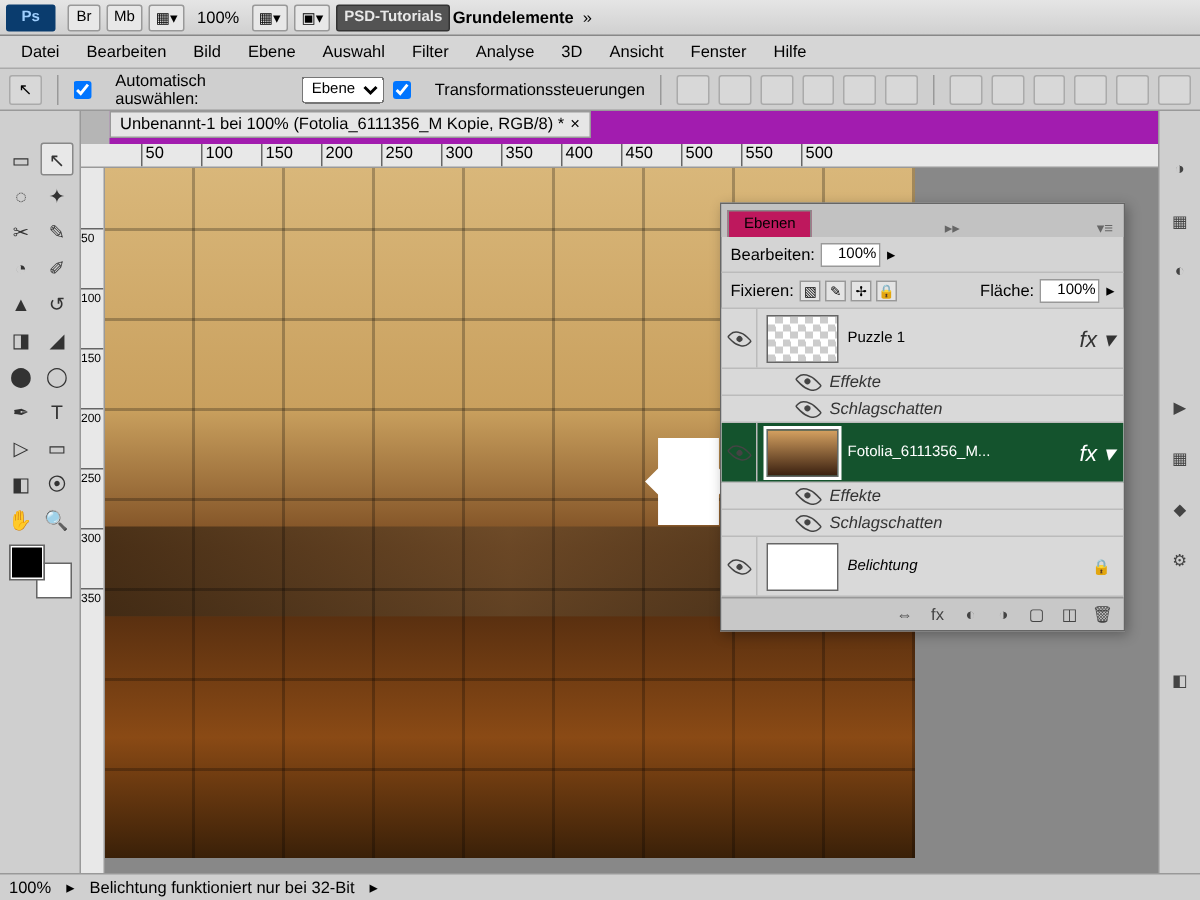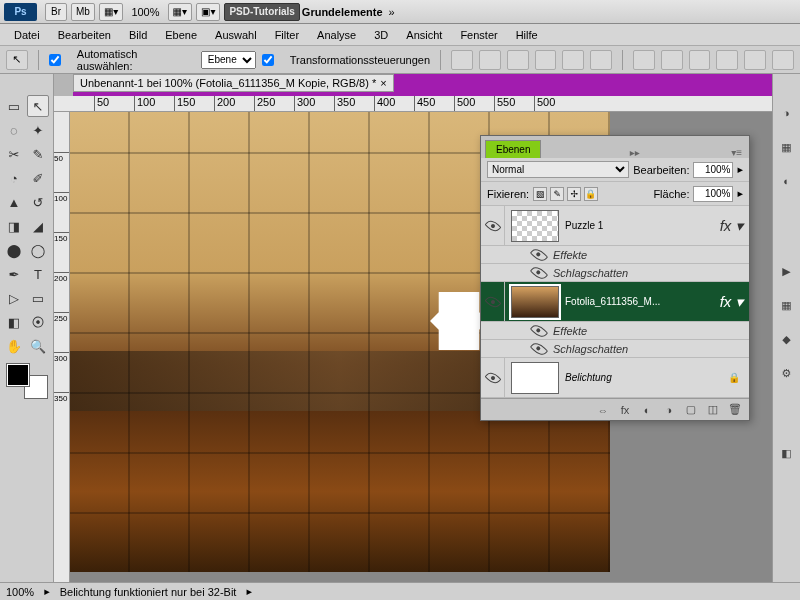--- a/index.html
+++ b/index.html
@@ -56,21 +56,21 @@
 .train { position: absolute; top: 52%; left: 0; right: 0; height: 60px; background: linear-gradient(to right, rgba(60,40,20,0.8), rgba(100,70,40,0.7), rgba(60,40,20,0.8)); }
 .ground { position: absolute; bottom: 0; left: 0; right: 0; height: 35%; background: linear-gradient(to bottom, #5a3010, #8a4a15, #3a2008); }
 
 
 .right-dock { width: 28px; background: #cfcfcf; border-left: 1px solid #999; display: flex; flex-direction: column; align-items: center; padding-top: 30px; gap: 16px; }
 .right-dock .dock-icon { width: 18px; height: 18px; display: flex; align-items: center; justify-content: center; color: #444; }
 
 
 .layers-panel { position: absolute; top: 135px; left: 480px; width: 270px; background: #d4d4d4; border: 1px solid #666; box-shadow: 2px 2px 8px rgba(0,0,0,0.3); }
 .panel-tabs { height: 22px; background: #c2c2c2; display: flex; align-items: flex-end; padding: 0 4px; }
-.panel-tabs .tab { background: #84cc16; padding: 3px 10px; border: 1px solid #888; border-bottom: none; font-size: 10px; }
+.panel-tabs .tab { background: #be185d; padding: 3px 10px; border: 1px solid #888; border-bottom: none; font-size: 10px; }
 .panel-tabs .corner { margin-left: auto; color: #666; font-size: 10px; cursor: pointer; padding: 0 3px; }
 .panel-row { height: 24px; display: flex; align-items: center; padding: 0 6px; gap: 4px; border-bottom: 1px solid #bbb; font-size: 10px; }
 .panel-row select { flex: 1; height: 17px; font-size: 10px; background: #e8e8e8; border: 1px solid #999; }
 .panel-row input[type=text] { width: 40px; height: 16px; font-size: 10px; text-align: right; border: 1px solid #999; padding: 0 2px; }
 .panel-row .lock-icons { display: flex; gap: 3px; }
 .panel-row .mini { width: 14px; height: 14px; border: 1px solid #999; background: #e4e4e4; font-size: 9px; display: flex; align-items: center; justify-content: center; }
 
 .layer-list { max-height: 280px; overflow-y: auto; background: #d9d9d9; }
 .layer-row { display: flex; align-items: center; min-height: 40px; border-bottom: 1px solid #bbb; }
 .layer-row.effect-row { min-height: 18px; padding-left: 50px; font-size: 10px; font-style: italic; color: #333; gap: 6px; }
@@ -243,21 +243,20 @@
   </div>
 </div>
 
 <div class="layers-panel">
   <div class="panel-tabs">
     <div class="tab">Ebenen</div>
     <div class="corner">▸▸</div>
     <div class="corner">▾≡</div>
   </div>
   <div class="panel-row">
-    <select><option>Normal</option></select>
     <span>Bearbeiten:</span>
     <input type="text" value="100%" style="">
     <span>▸</span>
   </div>
   <div class="panel-row">
     <span>Fixieren:</span>
     <div class="lock-icons">
       <div class="mini">▧</div>
       <div class="mini">✎</div>
       <div class="mini">✢</div>

